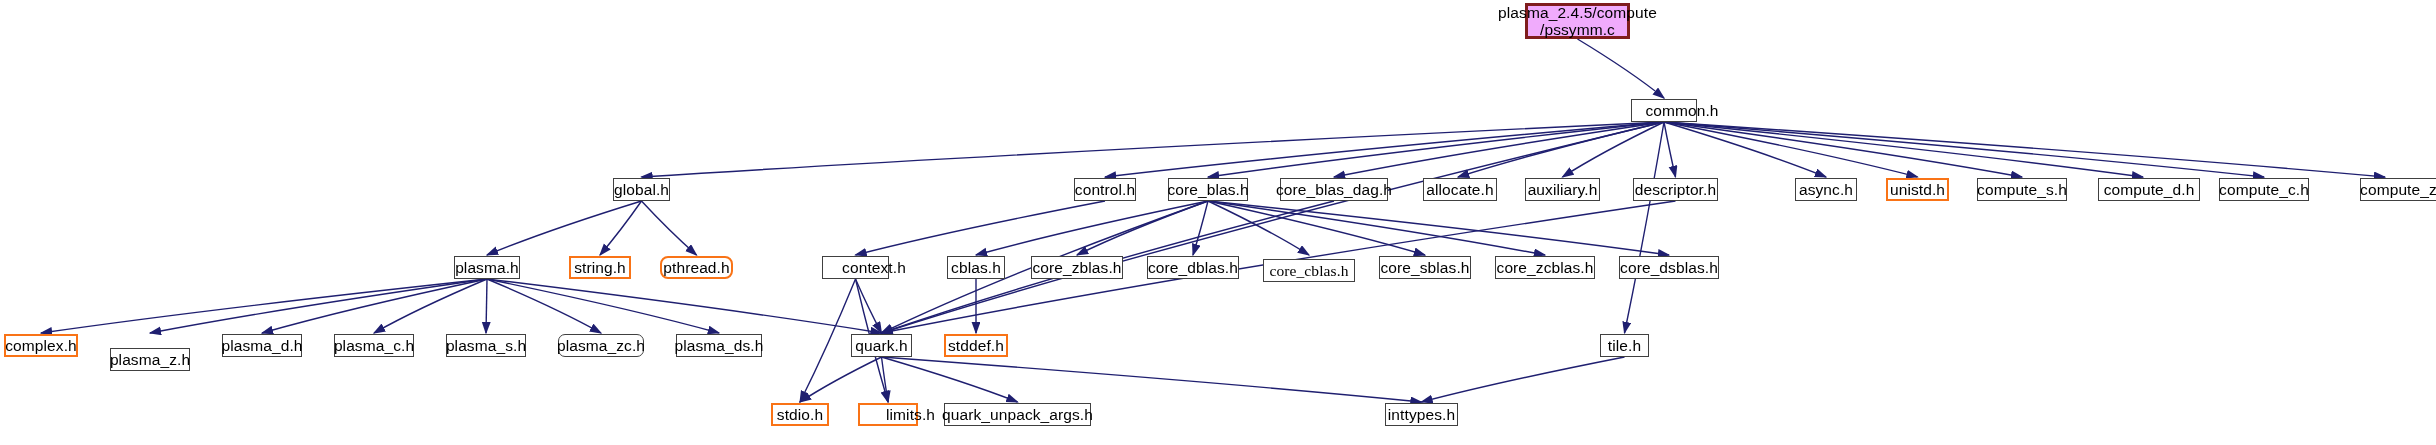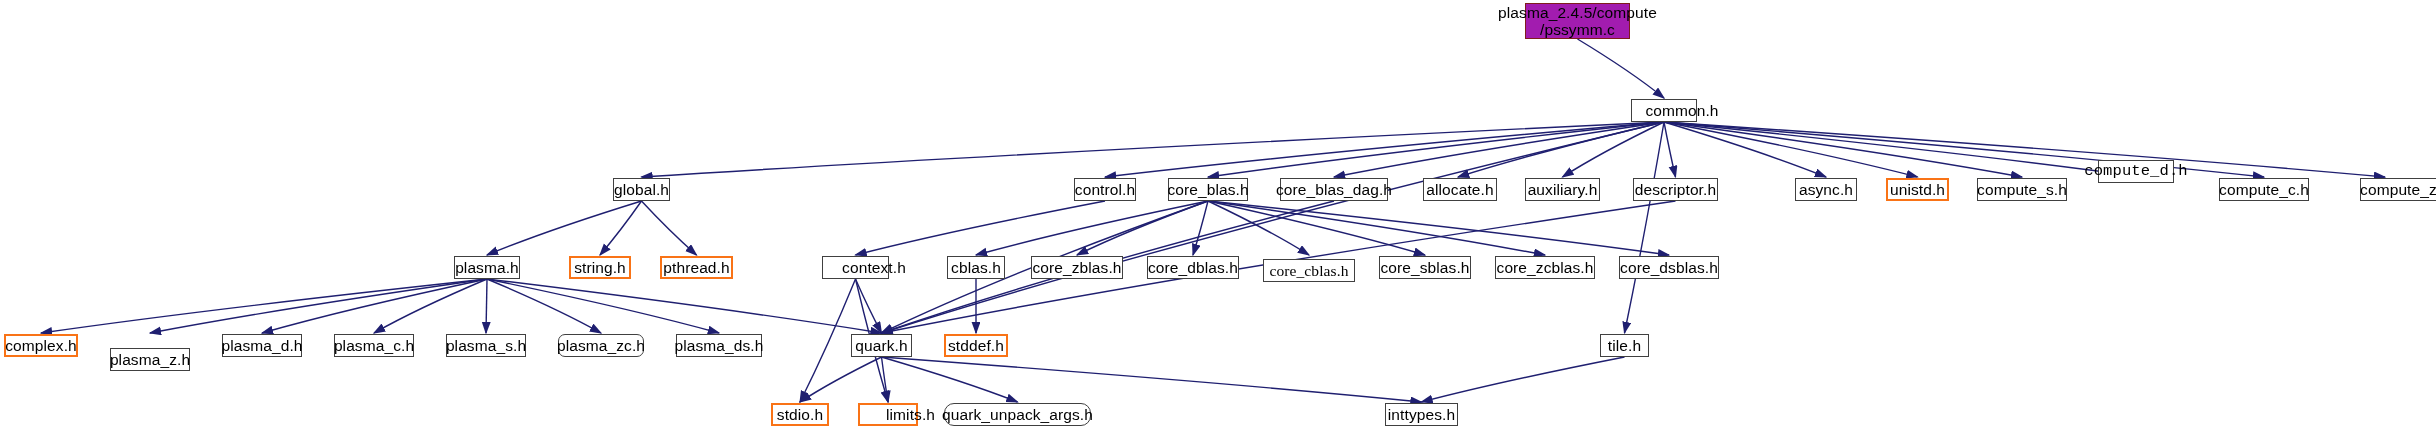--- a/index.html
+++ b/index.html
@@ -38,22 +38,22 @@
     justify-content: center;
     text-align: center;
     white-space: pre;
     letter-spacing: 0.1px;
     z-index: 5;
   }
   .node.sys {
     border: 2px solid #f97316;
   }
   .node.root {
-    background: #a21caf;
-    border: 1px solid #7f1d1d;
+    background: #f0abfc;
+    border: 3px solid #7f1d1d;
   }
 </style>
 </head>
 <body>
 
 <div id="graph">
   <svg id="edges" viewBox="0 0 2436 445" width="2436" height="445" xmlns="http://www.w3.org/2000/svg">
       <defs>
         <marker id="ah" markerWidth="9" markerHeight="9" refX="8" refY="3.2" orient="auto" markerUnits="strokeWidth">
           <path d="M0,0 L9,3.2 L0,6.4 z" fill="#1f1f70"></path>
@@ -113,41 +113,41 @@
     <div class="node" style="left: 613px; top: 178px; width: 57px; height: 23px;">global.h</div>
     <div class="node" style="left: 1074px; top: 178px; width: 62px; height: 23px;">control.h</div>
     <div class="node" style="left: 1168px; top: 178px; width: 80px; height: 23px;">core_blas.h</div>
     <div class="node" style="left: 1280px; top: 178px; width: 108px; height: 23px;">core_blas_dag.h</div>
     <div class="node" style="left: 1423px; top: 178px; width: 74px; height: 23px;">allocate.h</div>
     <div class="node" style="left: 1525px; top: 178px; width: 75px; height: 23px;">auxiliary.h</div>
     <div class="node" style="left: 1633px; top: 178px; width: 85px; height: 23px;">descriptor.h</div>
     <div class="node" style="left: 1795px; top: 178px; width: 62px; height: 23px;">async.h</div>
     <div class="node sys" style="left: 1886px; top: 178px; width: 63px; height: 23px;">unistd.h</div>
     <div class="node" style="left: 1977px; top: 178px; width: 90px; height: 23px;">compute_s.h</div>
-    <div class="node" style="left: 2098px; top: 160px; width: 76px; height: 23px; font-family: Liberation Mono, monospace;">compute_d.h</div>
+    <div class="node" style="left: 2098px; top: 178px; width: 102px; height: 23px;">compute_d.h</div>
     <div class="node" style="left: 2219px; top: 178px; width: 90px; height: 23px;">compute_c.h</div>
     <div class="node" style="left: 2340px; top: 178px; width: 90px; height: 23px; margin-left: 20px;">compute_z.h</div>
     <div class="node" style="left: 454px; top: 256px; width: 66px; height: 23px;">plasma.h</div>
     <div class="node sys" style="left: 569px; top: 256px; width: 62px; height: 23px;">string.h</div>
-    <div class="node sys" style="left: 660px; top: 256px; width: 73px; height: 23px;">pthread.h</div>
+    <div class="node sys" style="left: 660px; top: 256px; width: 73px; height: 23px; border-radius: 8px;">pthread.h</div>
     <div class="node" style="left: 822px; top: 256px; width: 67px; height: 23px; padding-left: 37px;">context.h</div>
     <div class="node" style="left: 947px; top: 256px; width: 58px; height: 23px;">cblas.h</div>
     <div class="node" style="left: 1031px; top: 256px; width: 92px; height: 23px;">core_zblas.h</div>
     <div class="node" style="left: 1147px; top: 256px; width: 92px; height: 23px;">core_dblas.h</div>
     <div class="node" style="left: 1263px; top: 259px; width: 92px; height: 23px; font-family: Liberation Serif, serif;">core_cblas.h</div>
     <div class="node" style="left: 1379px; top: 256px; width: 92px; height: 23px;">core_sblas.h</div>
     <div class="node" style="left: 1495px; top: 256px; width: 100px; height: 23px;">core_zcblas.h</div>
     <div class="node" style="left: 1619px; top: 256px; width: 100px; height: 23px;">core_dsblas.h</div>
     <div class="node sys" style="left: 4px; top: 334px; width: 74px; height: 23px;">complex.h</div>
     <div class="node" style="left: 110px; top: 348px; width: 80px; height: 23px;">plasma_z.h</div>
     <div class="node" style="left: 222px; top: 334px; width: 80px; height: 23px;">plasma_d.h</div>
     <div class="node" style="left: 334px; top: 334px; width: 80px; height: 23px;">plasma_c.h</div>
     <div class="node" style="left: 446px; top: 334px; width: 80px; height: 23px;">plasma_s.h</div>
     <div class="node" style="left: 558px; top: 334px; width: 86px; height: 23px; border-radius: 7px;">plasma_zc.h</div>
     <div class="node" style="left: 676px; top: 334px; width: 86px; height: 23px;">plasma_ds.h</div>
     <div class="node" style="left: 851px; top: 334px; width: 61px; height: 23px;">quark.h</div>
     <div class="node sys" style="left: 944px; top: 334px; width: 64px; height: 23px;">stddef.h</div>
     <div class="node" style="left: 1600px; top: 334px; width: 49px; height: 23px;">tile.h</div>
     <div class="node sys" style="left: 771px; top: 403px; width: 58px; height: 23px;">stdio.h</div>
     <div class="node sys" style="left: 858px; top: 403px; width: 60px; height: 23px; padding-left: 45px;">limits.h</div>
-    <div class="node" style="left: 944px; top: 403px; width: 147px; height: 23px; border-radius: 10px;">quark_unpack_args.h</div>
+    <div class="node" style="left: 944px; top: 403px; width: 147px; height: 23px;">quark_unpack_args.h</div>
     <div class="node" style="left: 1385px; top: 403px; width: 73px; height: 23px;">inttypes.h</div>
   </div>
 
 </body></html>

